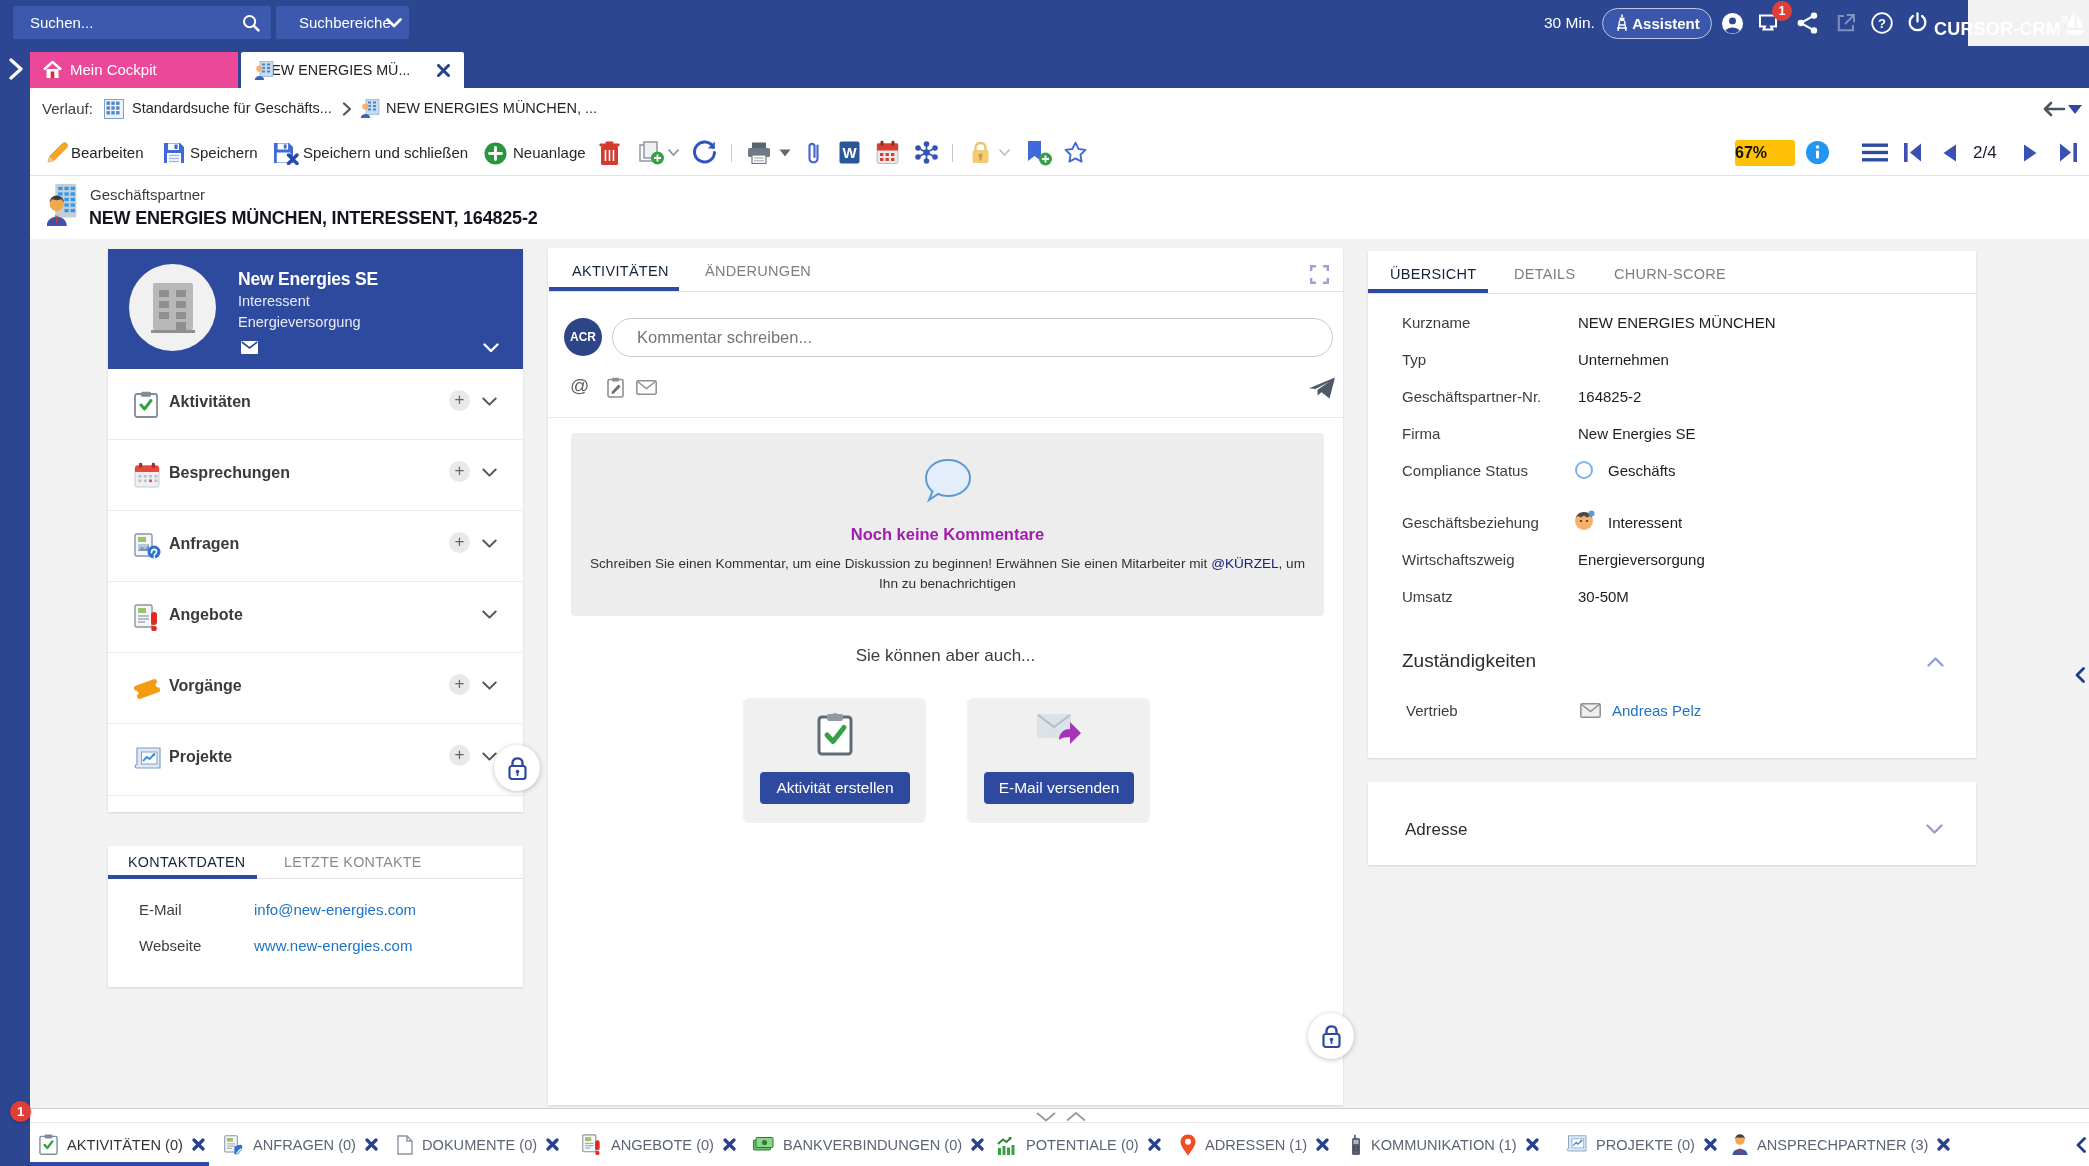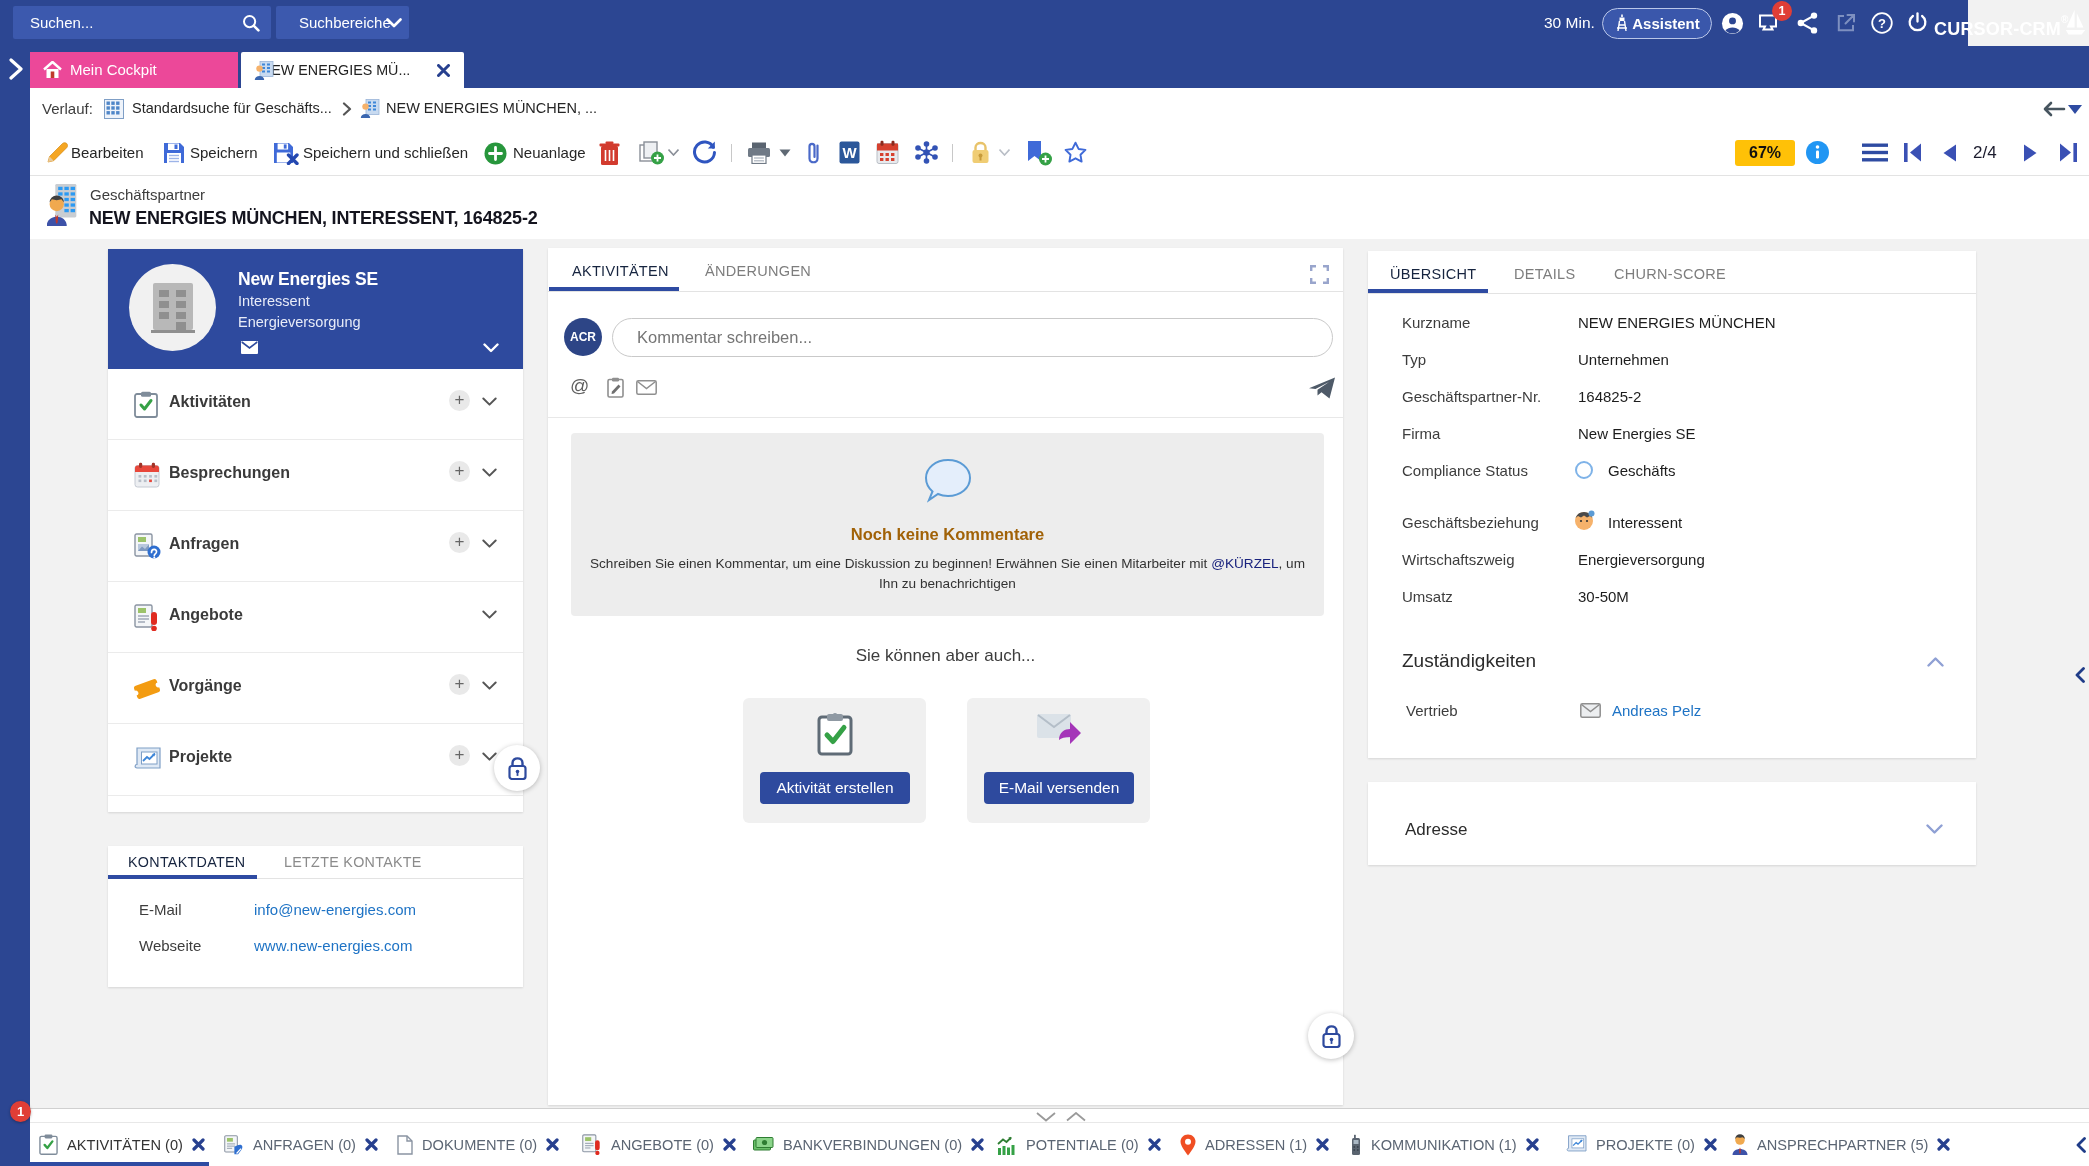--- a/index.html
+++ b/index.html
@@ -299,21 +299,21 @@
       <path d="M0.5 0.5 L5.5 6 L10.5 0.5" fill="none" stroke="#b9bec6" stroke-width="1.6"></path>
     </svg>
   <svg class="abs" style="left:996px;top:11px" width="26" height="26" viewBox="0 0 26 26">
       <path d="M2 1 H15 V21 L8.5 16 L2 21 Z" fill="#3f6ad8"></path>
       <circle cx="19.5" cy="19" r="6.5" fill="#35a146"></circle>
       <path d="M19.5 15.5 V22.5 M16 19 H23" stroke="#fff" stroke-width="1.8"></path>
     </svg>
   <svg class="abs" style="left:1034px;top:12px" width="23" height="22" viewBox="0 0 24 23">
       <path d="M12 1.8 L15.2 8.3 L22.4 9.3 L17.2 14.4 L18.4 21.5 L12 18.1 L5.6 21.5 L6.8 14.4 L1.6 9.3 L8.8 8.3 Z" fill="none" stroke="#3f6ad8" stroke-width="2" stroke-linejoin="round"></path>
     </svg>
-  <div class="abs" style="left:1705px;top:11px;width:60px;height:26px;background:#ffc107;border-radius:3px;color:#111;font-weight:bold;font-size:16px;text-align:center;line-height:26px">67%</div>
+  <div class="abs" style="left:1705px;top:11px;width:60px;height:26px;background:#ffc107;border-radius:3px;color:#111;font-weight:bold;font-size:16px;line-height:26px">67%</div>
   <svg class="abs" style="left:1776px;top:12px" width="23" height="23" viewBox="0 0 23 23">
       <circle cx="11.5" cy="11.5" r="11.5" fill="#2196f3"></circle>
       <rect x="10" y="9.5" width="3" height="8" rx="1.2" fill="#fff"></rect>
       <circle cx="11.5" cy="6" r="1.8" fill="#fff"></circle>
     </svg>
   <div class="abs" style="left:1815px;top:14px;width:1px;height:18px;border-left:-28px dotted #b9c2d8"></div>
   <svg class="abs" style="left:1832px;top:14px" width="26" height="19" viewBox="0 0 26 19">
       <g stroke="#2e4ba2" stroke-width="3.4">
         <line x1="0" y1="2.2" x2="26" y2="2.2"></line>
         <line x1="0" y1="9.5" x2="26" y2="9.5"></line>
@@ -535,21 +535,21 @@
       <path d="M1.5 1.5 L10.5 8.5 L19.5 1.5" fill="none" stroke="#8f8f8f" stroke-width="1.5"></path>
     </svg>
   <svg class="abs" style="left:760px;top:128px" width="28" height="24" viewBox="0 0 28 24">
       <path d="M1 12.2 L27 1.5 L21.5 22.5 L13.5 16.2 L9.5 19.6 L9.5 13.8 L21 6 L7.5 12.9 Z" fill="#4e5a68"></path>
     </svg>
   <div class="abs" style="left:0;top:169px;width:795px;height:1px;background:#e8e8e8"></div>
   <div class="abs" style="left:23px;top:185px;width:753px;height:183px;background:#ededed;border-radius:4px">
     <svg class="abs" style="left:352px;top:25px" width="50" height="46" viewBox="0 0 50 46">
         <path d="M25 2 C37.5 2 47 10 47 20 C47 30 37.5 38 25 38 C21.5 38 18 37.3 15 36 L6 42 L9.5 33.5 C5.5 30 3 25.3 3 20 C3 10 12.5 2 25 2 Z" fill="#e4eefb" stroke="#5b9bd5" stroke-width="2"></path>
       </svg>
-    <div class="abs" style="left:0;top:92px;width:753px;text-align:center;font-size:16.5px;font-weight:bold;color:#a16207">Noch keine Kommentare</div>
+    <div class="abs" style="left:0;top:92px;width:753px;text-align:center;font-size:16.5px;font-weight:bold;color:#a21caf">Noch keine Kommentare</div>
     <div class="abs" style="left:0;top:121px;width:753px;text-align:center;font-size:13.6px;color:#333;line-height:20px;white-space:nowrap">Schreiben Sie einen Kommentar, um eine Diskussion zu beginnen! Erwähnen Sie einen Mitarbeiter mit <span style="color:#1a237e">@KÜRZEL</span>, um<br>Ihn zu benachrichtigen</div>
   </div>
   <div class="abs" style="left:0;top:398px;width:795px;text-align:center;font-size:17px;color:#3d3d3d">Sie können aber auch...</div>
   <div class="abs" style="left:195px;top:450px;width:183px;height:125px;background:#f0f0f0;border-radius:6px">
     <svg class="abs" style="left:74px;top:14px" width="36" height="44" viewBox="0 0 36 44">
         <rect x="2" y="5" width="32" height="37" rx="3" fill="#fff" stroke="#5f6b76" stroke-width="3"></rect>
         <rect x="10" y="2" width="16" height="7" rx="2" fill="#8f99a3"></rect>
         <circle cx="18" cy="3.5" r="2.5" fill="#8f99a3"></circle>
         <path d="M10 23 L16 29.5 L27 15.5" fill="none" stroke="#35a146" stroke-width="5" stroke-linecap="round" stroke-linejoin="round"></path>
       </svg>
@@ -755,21 +755,21 @@
         <path d="M2 2 L11 11 M11 2 L2 11" stroke="#27408f" stroke-width="3.2" stroke-linecap="round"></path>
       </svg>
   </div>
   <div class="btabf" style="left:1702px">
     <svg width="16" height="21" viewBox="0 0 16 21">
         <circle cx="8" cy="6" r="4.8" fill="#f0a94f"></circle>
         <path d="M3.2 5 A4.8 4.8 0 0 1 12.8 5 L10.8 3.2 L8 3.8 L4.8 3.2 Z" fill="#3f3f3f"></path>
         <path d="M0.5 21 C0.5 13 15.5 13 15.5 21 Z" fill="#3d52a8"></path>
         <path d="M7 13.5 L8 15.5 L9 13.5 L8.6 19 L8 20 L7.4 19 Z" fill="#c0392b"></path>
       </svg>
-    <span>ANSPRECHPARTNER (5)</span>
+    <span>ANSPRECHPARTNER (3)</span>
     <svg width="13" height="13" viewBox="0 0 13 13">
         <path d="M2 2 L11 11 M11 2 L2 11" stroke="#27408f" stroke-width="3.2" stroke-linecap="round"></path>
       </svg>
   </div>
   <svg class="abs" style="left:2046px;top:14px" width="10" height="16" viewBox="0 0 10 16">
       <path d="M8.5 1.5 L2 8 L8.5 14.5" fill="none" stroke="#1f3c88" stroke-width="2.8" stroke-linecap="round" stroke-linejoin="round"></path>
     </svg>
 </div>
 
 </body></html>

